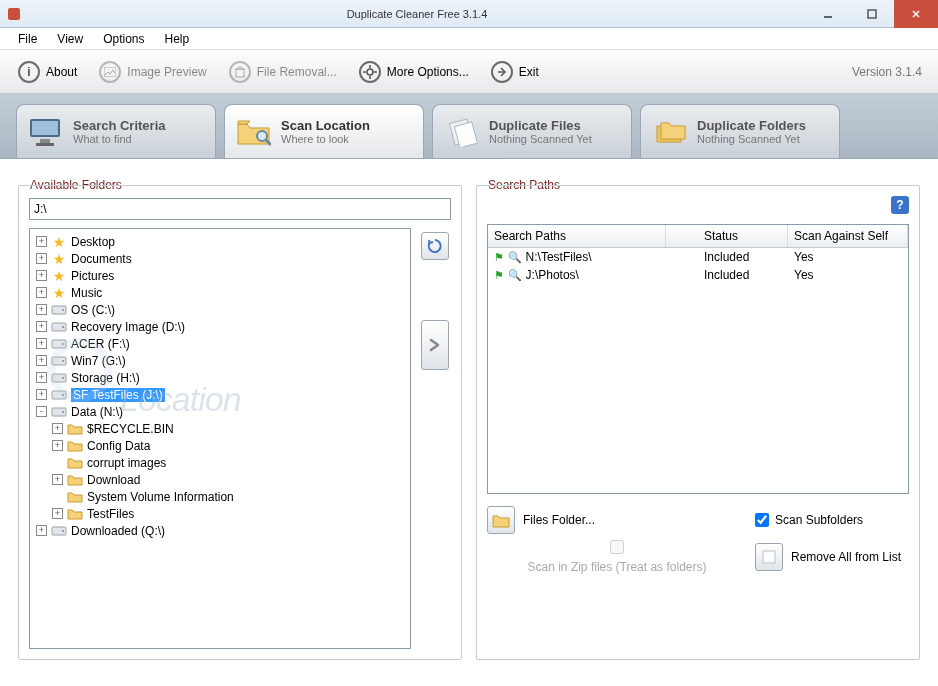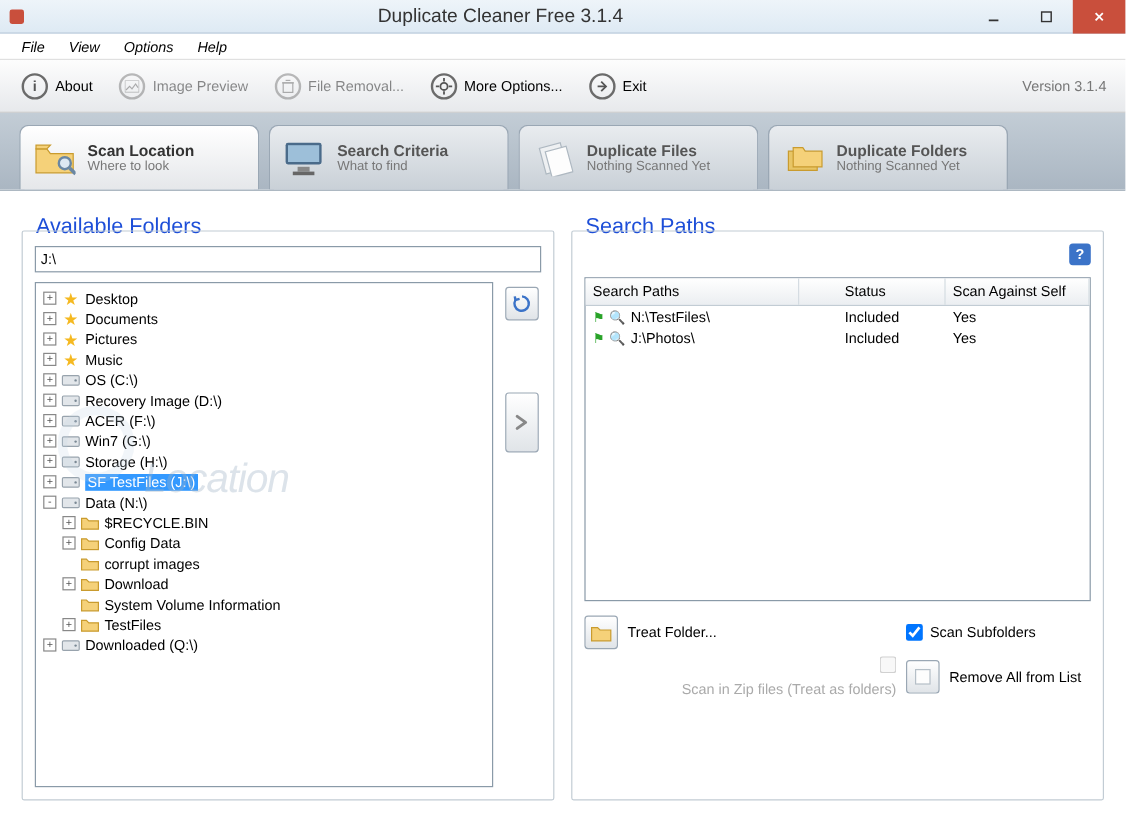--- a/index.html
+++ b/index.html
@@ -1,50 +1,50 @@
 <!DOCTYPE html>
 <html><head>
 <meta charset="utf-8">
 <style>
 * { box-sizing: border-box; margin: 0; padding: 0; font-family: Tahoma, "Segoe UI", sans-serif; }
 body { background: #fff; width: 938px; height: 686px; overflow: hidden; font-size: 12px; }
 
 
 .title-bar { height: 28px; background: linear-gradient(#eef4f9,#deeaf4); display: flex; align-items: center; border-bottom: 1px solid #b0c4d8; position: relative; }
 .title-bar .app-icon { width: 16px; height: 16px; margin: 0 6px; display:flex;align-items:center;justify-content:center;}
-.title-bar .title { flex: 1; text-align: center; color: #333; font-size: 16px; }
+.title-bar .title { flex: 1; text-align: center; color: #333; font-size: 11px; }
 .window-controls { display: flex; height: 28px; }
 .window-controls div { width: 44px; display: flex; align-items: center; justify-content: center; color: #333; cursor: pointer; }
 .window-controls .close { background: #c94f3c; color: #fff; }
 .window-controls svg { width: 10px; height: 10px; }
 
 
 .menu-bar { height: 22px; background: #fff; display: flex; align-items: center; padding: 0 8px; border-bottom: 1px solid #e0e0e0; }
-.menu-bar span { padding: 3px 10px; cursor: pointer; font-style: italic; }
+.menu-bar span { padding: 3px 10px; cursor: pointer; }
 
 
 .toolbar { height: 44px; background: linear-gradient(#fdfdfd,#e7e9ec); display: flex; align-items: center; padding: 0 10px; border-bottom: 1px solid #c6c6c6; gap: 6px; }
 .tool-btn { display: flex; align-items: center; gap: 6px; padding: 4px 8px; cursor: pointer; border-radius: 3px;}
 .tool-btn .ticon { width: 22px; height: 22px; border: 2px solid #6b6b6b; border-radius: 50%; display: flex; align-items: center; justify-content: center; color: #555; font-size:12px; }
 .tool-btn.disabled { opacity: .45; cursor:default; }
 .toolbar .version { margin-left: auto; color: #777; padding-right: 6px; }
 
 
 .tabs-row { background: linear-gradient(#c3cdd6,#aab6c2); padding: 10px 16px 0 16px; display: flex; gap: 8px; }
 .tab { flex: 0 0 200px; height: 54px; background: linear-gradient(#fff,#e5e7ea); border: 1px solid #9aa7b4; border-bottom: none; border-radius: 8px 8px 0 0; display: flex; align-items: center; padding: 0 10px; gap: 10px; cursor: pointer; }
 .tab.inactive { background: linear-gradient(#e9ecef,#c9d0d7); }
 .tab .ticon-box { width: 36px; height: 36px; display:flex;align-items:center;justify-content:center; }
 .tab .ttitle { font-weight: bold; color:#333; font-size:13px; }
 .tab .tsub { font-size: 11px; color: #777; }
 .tab.inactive .ttitle{color:#555;}
 
 
 .content { background:#fff; border-top:1px solid #9aa7b4; padding: 12px 18px; display: flex; gap: 14px; }
 .panel { flex:1; }
-.panel-label { font-size: 18px; color: #1d4ed8; background:#fff; position:relative; top:7px; left:8px; padding:0 4px; display:inline-block;}
+.panel-label { font-size: 12px; color: #7f1d1d; background:#fff; position:relative; top:7px; left:8px; padding:0 4px; display:inline-block;}
 .panel-box { border: 1px solid #c2ccd4; border-radius: 2px; padding: 12px 10px 10px 10px; height: 475px; display:flex; flex-direction:column; position:relative;}
 .path-input { width: 100%; height: 22px; border: 1px solid #8a9aa8; padding: 0 4px; font-size:12px; margin-bottom:8px;}
 
 .tree-wrap { display:flex; gap:8px; flex:1; min-height:0;}
 .tree { flex:1; border: 1px solid #8a9aa8; overflow:auto; padding:4px 2px; background:#fff;}
 .tree-ctrl{width:32px; display:flex; flex-direction:column; gap:60px; align-items:center; padding-top:4px;}
 .ctrl-btn{width:28px;height:28px;border:1px solid #9aa7b4; background:linear-gradient(#fff,#e0e4e8); border-radius:3px; display:flex;align-items:center;justify-content:center;cursor:pointer;}
 
 .tree-node { display:flex; align-items:center; height:17px; gap:4px; padding-left:4px; white-space:nowrap; cursor:pointer;}
 .tree-node .expander{width:11px;height:11px;border:1px solid #888;display:flex;align-items:center;justify-content:center;font-size:9px;line-height:1;color:#555;background:#fff;}
@@ -69,21 +69,21 @@
 .prow .col-path{flex:1; padding-left:6px; display:flex;align-items:center;gap:4px;}
 .prow .col-status{width:90px;padding-left:6px;}
 .prow .col-self{width:120px;padding-left:6px;}
 
 .flag{color:#29a329;font-size:11px;}
 .mag{color:#3b73c8;font-size:11px;}
 
 .action-rows{margin-top:12px; display:grid; grid-template-columns: 260px 1fr; gap:6px 8px; align-items:center;}
 .act-left{display:flex;align-items:center;gap:8px;}
 .act-icon{width:28px;height:28px;border:1px solid #9aa7b4;background:linear-gradient(#fff,#e0e4e8);border-radius:3px;display:flex;align-items:center;justify-content:center;}
-.chk{display:flex;align-items:flex-end;gap:6px;}
+.chk{display:flex;align-items:center;gap:6px;}
 .chk input{width:14px;height:14px;}
 .chk.disabled{color:#aaa;flex-direction:column;}
 
 
 .watermark{position:absolute;left:120px;top:380px;font-size:34px;color:#9db0c4;opacity:.35;font-family:Arial;font-style:italic;pointer-events:none;letter-spacing:-1px;}
 .watermark .ring{position:absolute;left:-72px;top:-42px;width:64px;height:64px;border:8px solid #c2d3e2;border-radius:50%;opacity:.6;}
 </style>
 </head>
 <body>
 
@@ -167,46 +167,46 @@
           <polyline points="5,2 9,6 5,10" fill="none" stroke="#555" stroke-width="1.5"></polyline>
           <line x1="2" y1="6" x2="9" y2="6" stroke="#555" stroke-width="1.5"></line>
         </svg>
       </div>
       <span>Exit</span>
     </div>
   <div class="version">Version 3.1.4</div>
 </div>
 
 <div class="tabs-row">
+  <div class="tab inactive">
+    <div class="ticon-box">
+        <svg width="34" height="30">
+          <rect x="2" y="2" width="30" height="18" rx="2" fill="#4a6b8a"></rect>
+          <rect x="4" y="4" width="26" height="14" fill="#9dbfd9"></rect>
+          <rect x="12" y="22" width="10" height="4" fill="#888"></rect>
+          <rect x="8" y="26" width="18" height="3" fill="#666"></rect>
+        </svg>
+      </div>
+    <div>
+        <div class="ttitle">Search Criteria</div>
+        <div class="tsub">What to find</div>
+      </div>
+  </div>
   <div class="tab">
     <div class="ticon-box">
         <svg width="38" height="32">
           <path d="M3 8 L12 8 L15 12 L34 12 L34 28 L3 28 Z" fill="#f5d179" stroke="#c99b2e"></path>
           <path d="M3 8 L12 8 L15 5 L3 5 Z" fill="#f5d179" stroke="#c99b2e"></path>
           <circle cx="27" cy="20" r="5" fill="#dde8f2" stroke="#6a87a3" stroke-width="2"></circle>
           <line x1="31" y1="24" x2="36" y2="29" stroke="#6a87a3" stroke-width="3"></line>
         </svg>
       </div>
     <div>
         <div class="ttitle">Scan Location</div>
         <div class="tsub">Where to look</div>
-      </div>
-  </div>
-  <div class="tab inactive">
-    <div class="ticon-box">
-        <svg width="34" height="30">
-          <rect x="2" y="2" width="30" height="18" rx="2" fill="#4a6b8a"></rect>
-          <rect x="4" y="4" width="26" height="14" fill="#9dbfd9"></rect>
-          <rect x="12" y="22" width="10" height="4" fill="#888"></rect>
-          <rect x="8" y="26" width="18" height="3" fill="#666"></rect>
-        </svg>
-      </div>
-    <div>
-        <div class="ttitle">Search Criteria</div>
-        <div class="tsub">What to find</div>
       </div>
   </div>
   <div class="tab inactive">
     <div class="ticon-box">
         <svg width="34" height="30">
           <g transform="rotate(-15 17 15)">
             <rect x="8" y="4" width="18" height="22" fill="#eef0f2" stroke="#aeb8c1"></rect>
             <rect x="12" y="8" width="18" height="22" fill="#fdfdfd" stroke="#aeb8c1"></rect>
           </g>
         </svg>
@@ -451,21 +451,21 @@
           </div>
       </div>
 
       <div class="action-rows">
         <div class="act-left">
           <div class="act-icon">
               <svg width="18" height="16">
                 <path d="M1 4 L6 4 L8 6 L17 6 L17 15 L1 15 Z" fill="#f5d179" stroke="#c99b2e"></path>
               </svg>
             </div>
-          <span>Treat Folder...</span>
+          <span>Files Folder...</span>
         </div>
         <label class="chk">
             <input type="checkbox" checked="" style="">
             <span>Scan Subfolders</span>
           </label>
 
         <label class="chk disabled">
             <input type="checkbox" disabled="" style="">
             <span>Scan in Zip files (Treat as folders)</span>
           </label>

